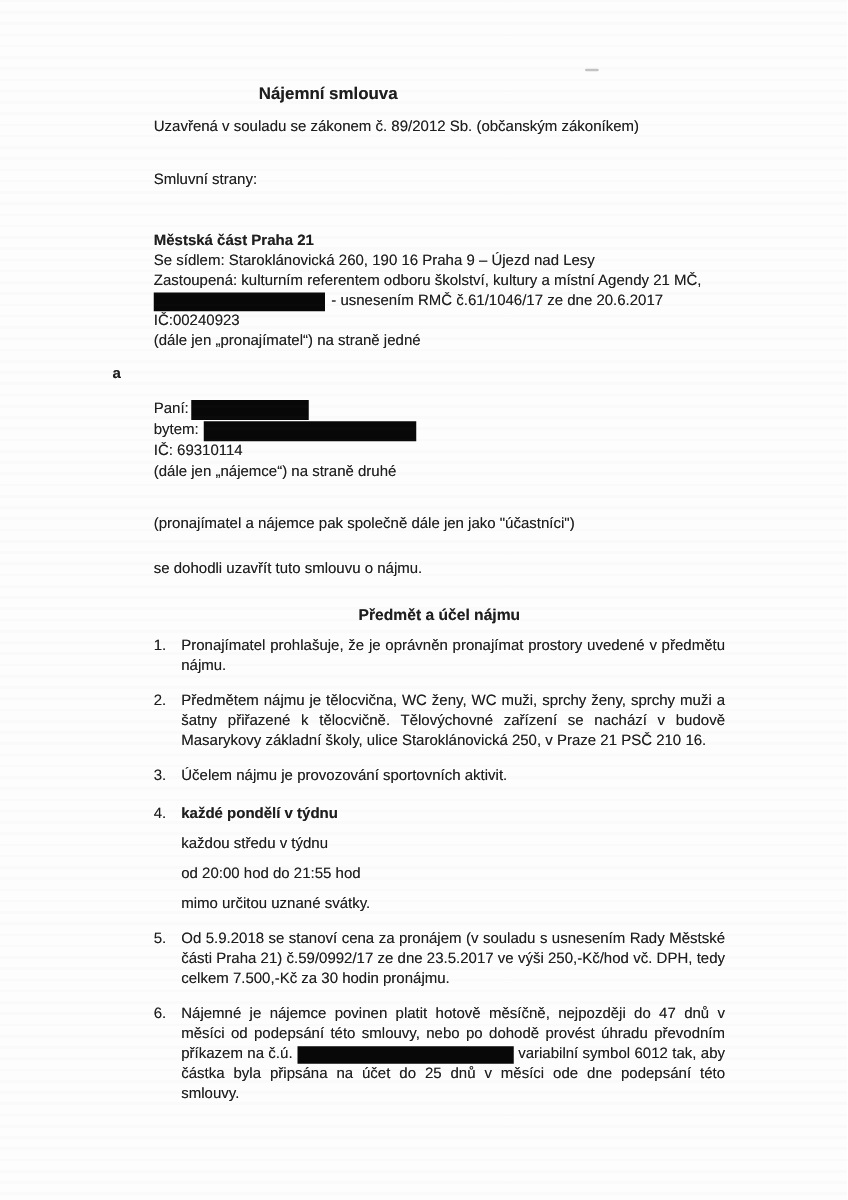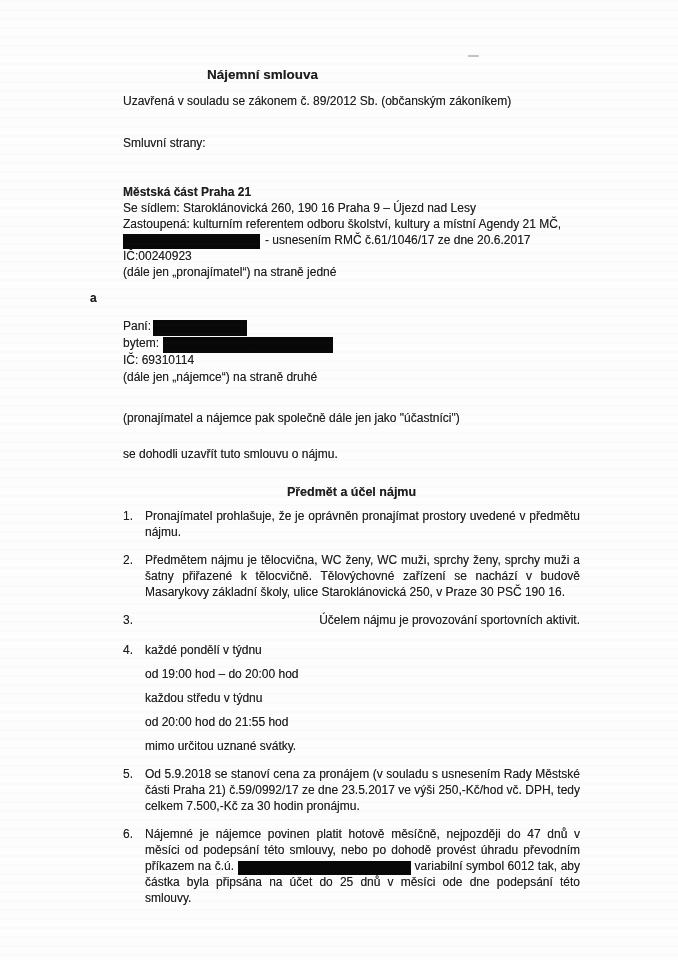--- a/index.html
+++ b/index.html
@@ -91,23 +91,23 @@
     position: relative;
     margin-bottom: 12px;
     padding-left: 22px;
   }
   .item-num {
     position: absolute;
     left: 0;
     top: 0;
   }
   .item-text { text-align: justify; }
-  .item-text-last { text-align: right; }
+  .item-text-last { text-align: left; }
   .schedule-line { margin-top: 8px; }
-  .schedule-line.first { margin-top: 14px; }
+  .schedule-line.first { margin-top: 14px; font-weight: bold; }
 </style>
 </head>
 <body>
 
 <div class="page">
   <div class="smudge"></div>
 
   <h1 class="doc-title">Nájemní smlouva</h1>
 
   <p class="intro-line">Uzavřená v souladu se zákonem č. 89/2012 Sb. (občanským zákoníkem)</p>
@@ -140,32 +140,31 @@
 
   <div class="items">
 
     <div class="item">
       <span class="item-num">1.</span>
       <p class="item-text">Pronajímatel prohlašuje, že je oprávněn pronajímat prostory uvedené v předmětu nájmu.</p>
     </div>
 
     <div class="item">
       <span class="item-num">2.</span>
-      <p class="item-text">Předmětem nájmu je tělocvična, WC ženy, WC muži, sprchy ženy, sprchy muži a šatny přiřazené k tělocvičně. Tělovýchovné zařízení se nachází v budově Masarykovy základní školy, ulice Staroklánovická 250, v Praze 30 PSČ 190 16.</p>
+      <p class="item-text">Předmětem nájmu je tělocvična, WC ženy, WC muži, sprchy ženy, sprchy muži a šatny přiřazené k tělocvičně. Tělovýchovné zařízení se nachází v budově Masarykovy základní školy, ulice Staroklánovická 250, v Praze 21 PSČ 210 16.</p>
     </div>
 
     <div class="item">
       <span class="item-num">3.</span>
       <p class="item-text item-text-last">Účelem nájmu je provozování sportovních aktivit.</p>
     </div>
 
     <div class="item">
       <span class="item-num">4.</span>
       <p class="schedule-line first">každé pondělí v týdnu</p>
-      <p class="schedule-line">od 19:00 hod – do 20:00 hod</p>
       <p class="schedule-line">každou středu v týdnu</p>
       <p class="schedule-line">od 20:00 hod do 21:55 hod</p>
       <p class="schedule-line">mimo určitou uznané svátky.</p>
     </div>
 
     <div class="item">
       <span class="item-num">5.</span>
       <p class="item-text">Od 5.9.2018 se stanoví cena za pronájem (v souladu s usnesením Rady Městské části Praha 21) č.59/0992/17 ze dne 23.5.2017 ve výši 250,-Kč/hod vč. DPH, tedy celkem 7.500,-Kč za 30 hodin pronájmu.</p>
     </div>
 

